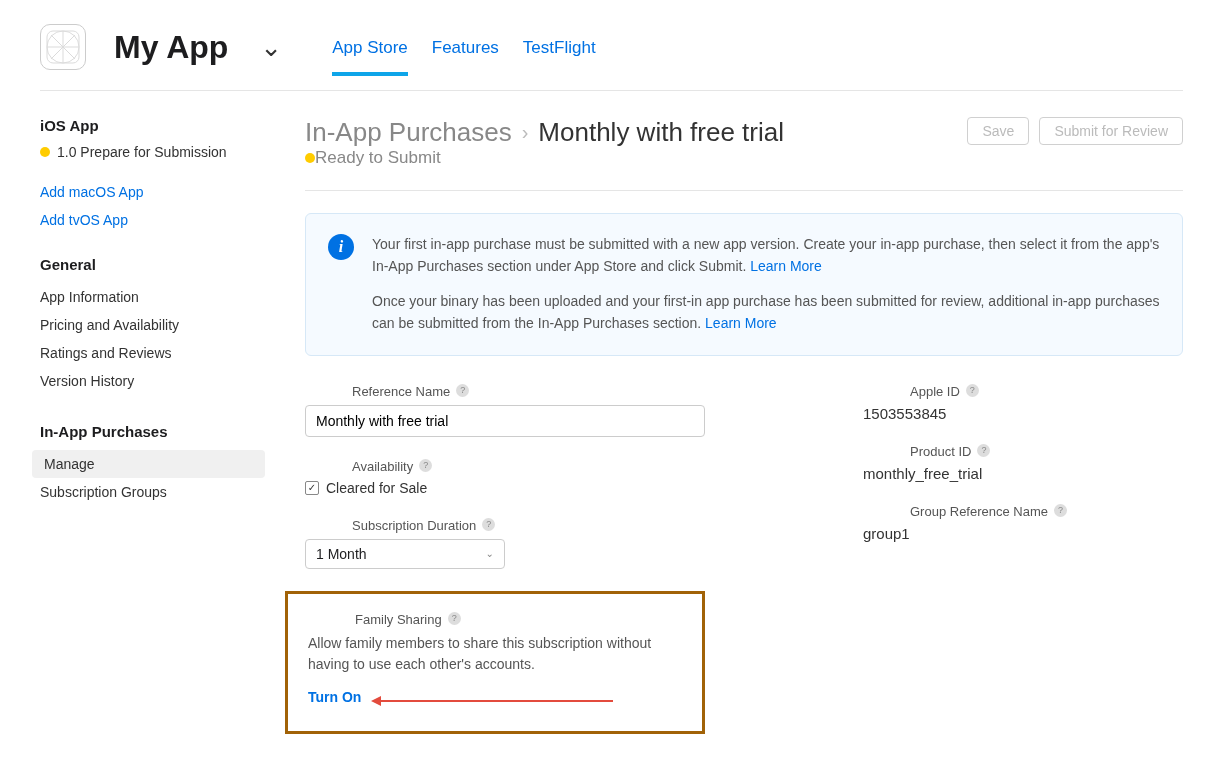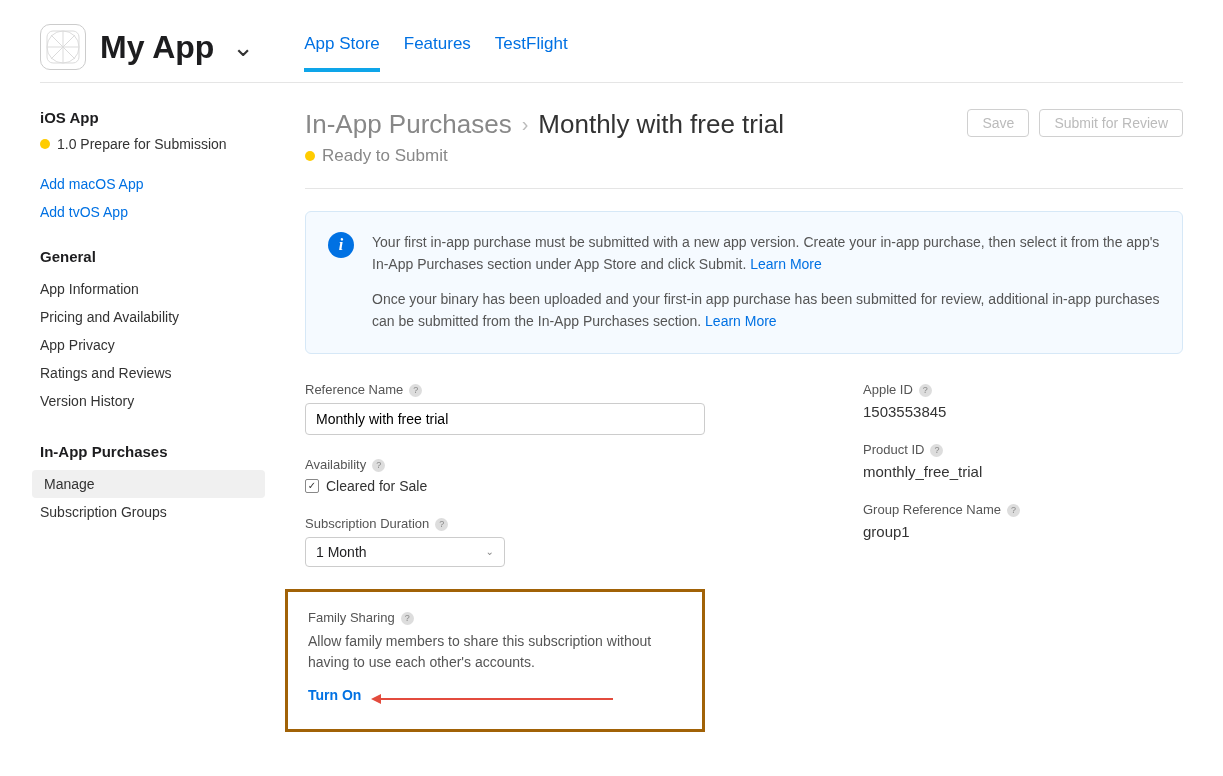--- a/index.html
+++ b/index.html
@@ -1,19 +1,19 @@
 <!DOCTYPE html>
 <html><head>
 <meta charset="utf-8">
 <style>
 * { box-sizing: border-box; margin: 0; padding: 0; }
 body { font-family: -apple-system, BlinkMacSystemFont, "Segoe UI", Helvetica, Arial, sans-serif; background: #fff; color: #1d1d1f; font-size: 14px; }
 .container { padding: 0 40px; }
 .header { display: flex; align-items: center; gap: 30px; padding: 24px 0 0 0; border-bottom: 1px solid #e5e5e5; }
-.header-app { display: flex; align-items: center; gap: 14px; margin-bottom: 12px; }
+.header-app { display: flex; align-items: center; gap: 28px; margin-bottom: 20px; }
 .app-icon { width: 46px; height: 46px; border: 1px solid #ccc; border-radius: 10px; display:flex; align-items:center; justify-content:center; }
 .app-icon svg { opacity: 0.35; }
 .app-name { font-size: 32px; font-weight: 700; }
 .chevron-down { display:inline-block; margin-left: 4px; font-size: 26px; vertical-align: middle; color:#333; }
 .tabs { display: flex; gap: 24px; margin-left: 20px; }
 .tab { font-size: 17px; color: #0071e3; padding-bottom: 14px; cursor:pointer; }
 .tab.active { border-bottom: 4px solid #0ea5e9; }
 .body { display: flex; padding-top: 26px; }
 .sidebar { width: 245px; flex-shrink: 0; padding-right: 20px; }
 .sidebar-section-title { font-weight: 700; font-size: 15px; margin-bottom: 10px; }
@@ -24,33 +24,33 @@
 .sidebar-item { font-size:14px; color:#333; padding:6px 0; cursor:pointer; }
 .sidebar-item.active { background:#f0f0f0; margin-left: -8px; padding-left: 12px; border-radius:4px; margin-right: 0px; }
 .main { flex: 1; padding-left: 20px; }
 .breadcrumb { display:flex; align-items:center; gap: 10px; }
 .breadcrumb-main { font-size: 26px; color: #888; }
 .breadcrumb-sep { font-size: 20px; color: #bbb; }
 .breadcrumb-current { font-size: 26px; color: #333; }
 .title-row { display:flex; justify-content:space-between; align-items:flex-start; }
 .title-actions { display:flex; gap:10px; }
 .btn { padding: 5px 14px; border:1px solid #d0d0d0; border-radius:4px; background:#fff; color:#bbb; font-size:14px; cursor:pointer; }
-.substatus { display:flex; align-items:center; gap:7px; margin-top:6px; color:#888; font-size:17px; }
+.substatus { display:flex; align-items:center; color:#888; font-size:17px; }
 .divider { border: none; border-top: 1px solid #e5e5e5; margin-top: 22px; }
 .info-box { background:#f5faff; border:1px solid #d6e8f7; border-radius:6px; padding: 20px 22px; margin-top: 22px; display:flex; gap:18px; }
 .info-icon { width:26px; height:26px; border-radius:50%; background:#0071e3; color:#fff; display:flex; align-items:center; justify-content:center; flex-shrink:0; font-family: Georgia, serif; font-style: italic; font-weight:bold; font-size:16px; }
 .info-text { color:#555; font-size:14px; line-height:1.55; }
 .info-text p { margin-bottom: 14px; }
 .info-text p:last-child { margin-bottom:0; }
 .link { color:#0071e3; cursor:pointer; }
 .form-area { display:flex; margin-top: 28px; gap: 60px; }
 .form-left { flex:1; }
 .form-right { width: 320px; }
 .form-group { margin-bottom: 22px; }
-.form-label { font-size:13px; color:#555; margin-bottom:6px; display:flex; align-items:flex-end; gap:6px; }
+.form-label { font-size:13px; color:#555; margin-bottom:6px; display:flex; align-items:flex-start; gap:6px;margin-left:47px; }
 .help-icon { width:13px; height:13px; border-radius:50%; background:#ddd; color:#888; display:inline-flex; align-items:center; justify-content:center; font-size:9px; cursor:pointer; }
 .text-input { width:100%; max-width:400px; padding:7px 10px; border:1px solid #ccc; border-radius:4px; font-size:14px; }
 .checkbox-line { display:flex; align-items:center; gap:7px; font-size:14px; color:#333; }
 .checkbox { width:14px; height:14px; border:1px solid #888; border-radius:2px; display:inline-flex; align-items:center; justify-content:center; background:#fff; font-size:10px; color:#333;}
 .checkbox.checked::after { content:"✓"; }
 .select { width:200px; padding:6px 10px; border:1px solid #ccc; border-radius:4px; font-size:14px; background:#fff; display:flex; justify-content:space-between; align-items:center; cursor:pointer; }
 .select-caret { font-size:10px; color:#888; }
 .readonly-val { font-size:15px; color:#333; margin-top:2px; }
 .family-box { border:3px solid #a16207; padding: 18px 20px 26px 20px; margin-top: 0px; margin-left:-20px; max-width: 420px; position: relative; }
 .family-desc { font-size:14px; color:#555; margin-top:5px; line-height:1.5; }
@@ -93,21 +93,20 @@
         <span>1.0 Prepare for Submission</span>
       </div>
       <div style="height:12px;"></div>
       <a class="sidebar-link">Add macOS App</a>
       <a class="sidebar-link">Add tvOS App</a>
 
       <div class="sidebar-group">
         <div class="sidebar-section-title">General</div>
         <div class="sidebar-item">App Information</div>
         <div class="sidebar-item">Pricing and Availability</div>
-        <div class="sidebar-item">App Privacy</div>
         <div class="sidebar-item">Ratings and Reviews</div>
         <div class="sidebar-item">Version History</div>
       </div>
 
       <div class="sidebar-group">
         <div class="sidebar-section-title">In-App Purchases</div>
         <div class="sidebar-item active">Manage</div>
         <div class="sidebar-item">Subscription Groups</div>
       </div>
     </div>

